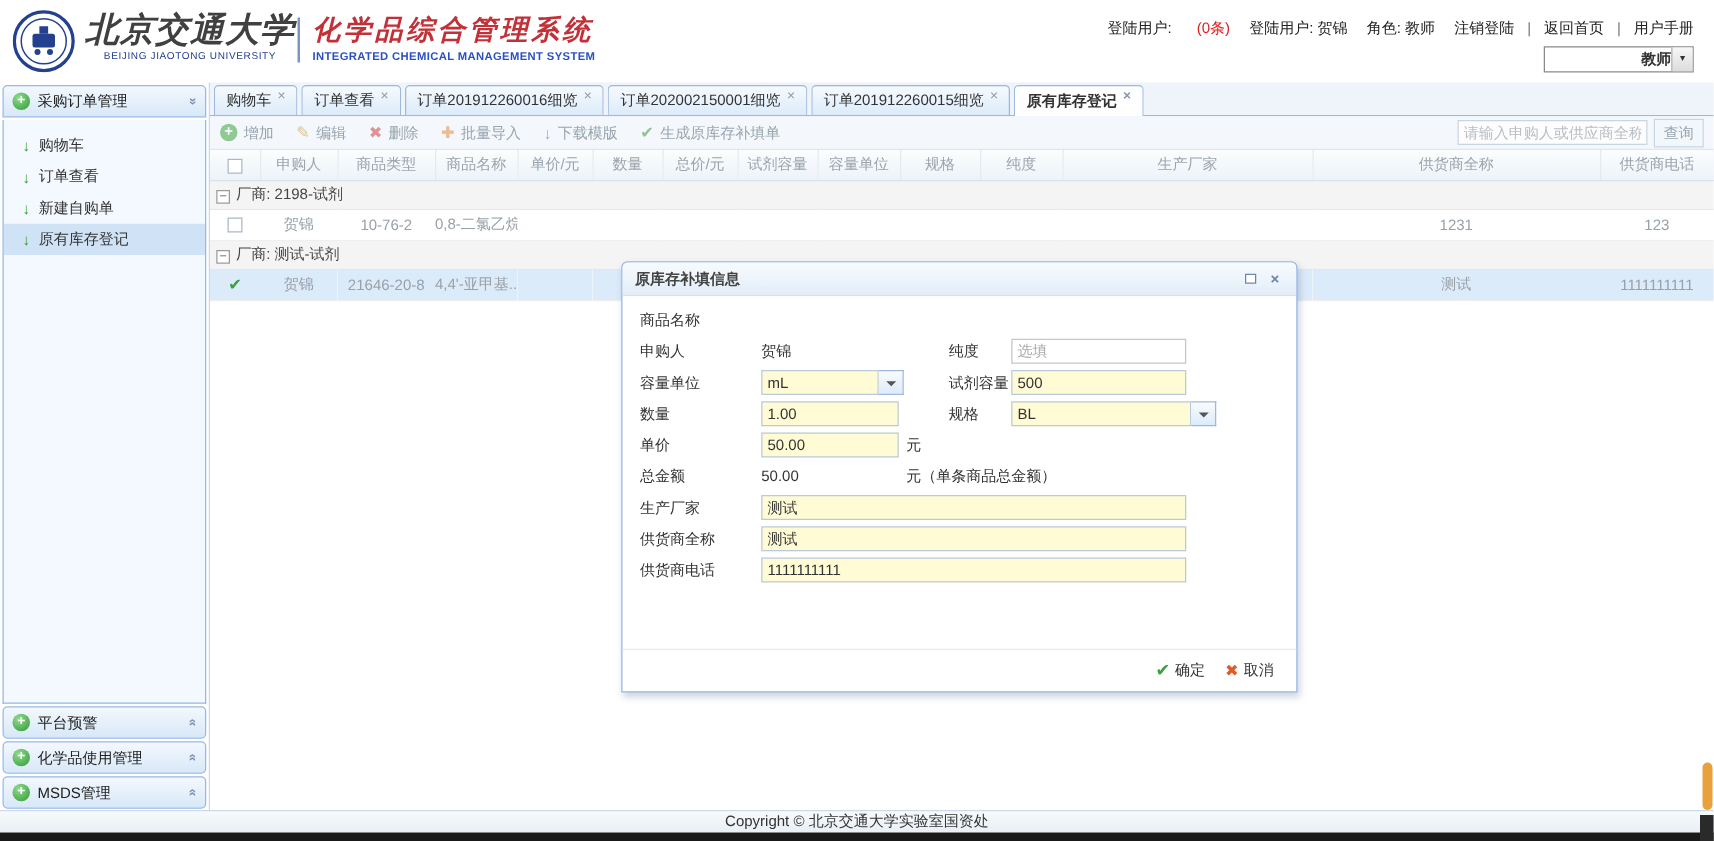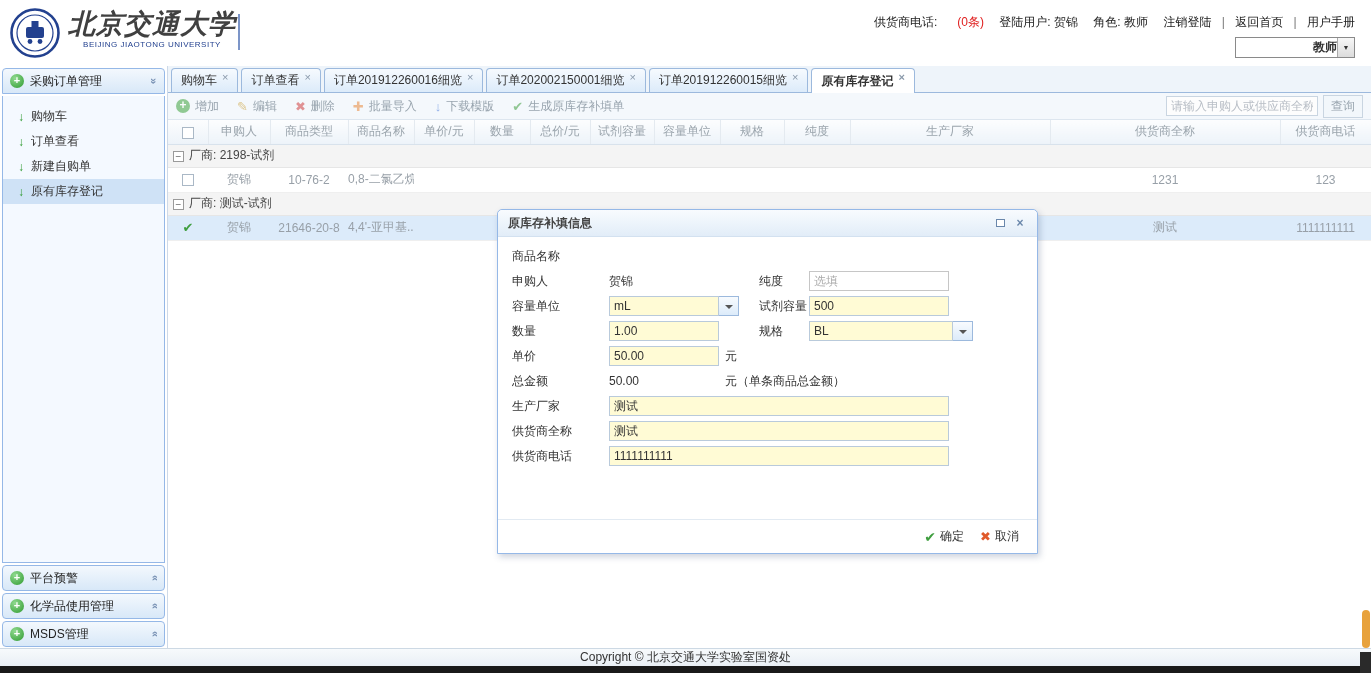--- a/index.html
+++ b/index.html
@@ -80,21 +80,21 @@
   .fcol1 { width:150px; display:flex; align-items:center; }
   .flabel2 { width:50px; color:#333; }
   .ipt { height:20px; border:1px solid #b9cadb; background:#fffbd5; padding:0 4px; font-size:12px; color:#333; font-family:inherit; }
   .ipt.white { background:#fff; border-color:#c6c6c6; }
   .ipt.white::placeholder { color:#aaa; }
   .combo { display:flex; align-items:center; }
   .combo .arr { width:20px; height:20px; border:1px solid #9cb9dd; border-left:none; background:linear-gradient(#f8fbfe,#dcebfa); display:flex; align-items:center; justify-content:center; cursor:pointer; }
   .tri { width:0; height:0; border:4px solid transparent; border-top-color:#555; margin-top:5px; }
   .unit { margin-left:6px; color:#333; }
   .ptext { color:#333; }
-  .w320{width:320px} .w140{width:140px} .w120{width:144px} .w110{width:110px} .w87{width:110px} .w340{width:340px}
+  .w320{width:320px} .w140{width:140px} .w120{width:144px} .w110{width:110px} .w87{width:94px} .w340{width:340px}
   .w116{display:inline-block; width:116px;}
   .dlg-ft { position:absolute; left:0; right:0; bottom:0; height:34px; border-top:1px solid #e2eaf2; display:flex; align-items:center; justify-content:flex-end; gap:16px; padding-right:18px; }
   .dlg-btn { display:flex; align-items:center; gap:4px; cursor:pointer; color:#333; }
   .ok-ic { color:#3f9e3f; font-size:14px; font-weight:bold; }
   .no-ic { color:#e05a2b; font-size:13px; font-weight:bold; }
 
   
   .footer { position:absolute; left:0; right:0; bottom:7px; height:18px; background:linear-gradient(#f7fafc,#e9eff5); border-top:1px solid #cdd9e4; text-align:center; line-height:17px; color:#333; }
   .bottombar { position:absolute; left:0; right:0; bottom:0; height:7px; background:#191919; }
   .vthumb { position:absolute; right:1px; top:610px; width:8px; height:38px; background:#e8a23c; border-radius:4px; z-index:60; }
@@ -110,22 +110,26 @@
     <rect x="21.5" y="13" width="7" height="6" fill="#23418f"></rect>
     <rect x="16" y="19" width="18" height="11" rx="2" fill="#23418f"></rect>
     <circle cx="20" cy="33.5" r="2.4" fill="#23418f"></circle>
     <circle cx="30" cy="33.5" r="2.4" fill="#23418f"></circle>
   </svg>
   <div class="univ">
     <div class="univ-cn">北京交通大学</div>
     <div class="univ-en">BEIJING JIAOTONG UNIVERSITY</div>
   </div>
   <div class="hsep"></div>
+  <div class="sys">
+    <div class="sys-cn">化学品综合管理系统</div>
+    <div class="sys-en">INTEGRATED CHEMICAL MANAGEMENT SYSTEM</div>
+  </div>
   <div class="hlinks">
-    <span>供货商电话:</span><span class="red">(0条)</span>
+    <span>登陆用户:</span><span class="red">(0条)</span>
     <span class="gap">登陆用户: 贺锦</span>
     <span class="gap">角色: 教师</span>
     <span class="gap">注销登陆</span>
     <span class="sep">|</span>
     <span>返回首页</span>
     <span class="sep">|</span>
     <span>用户手册</span>
   </div>
   <div class="role-select">
     <span class="val">教师</span>

